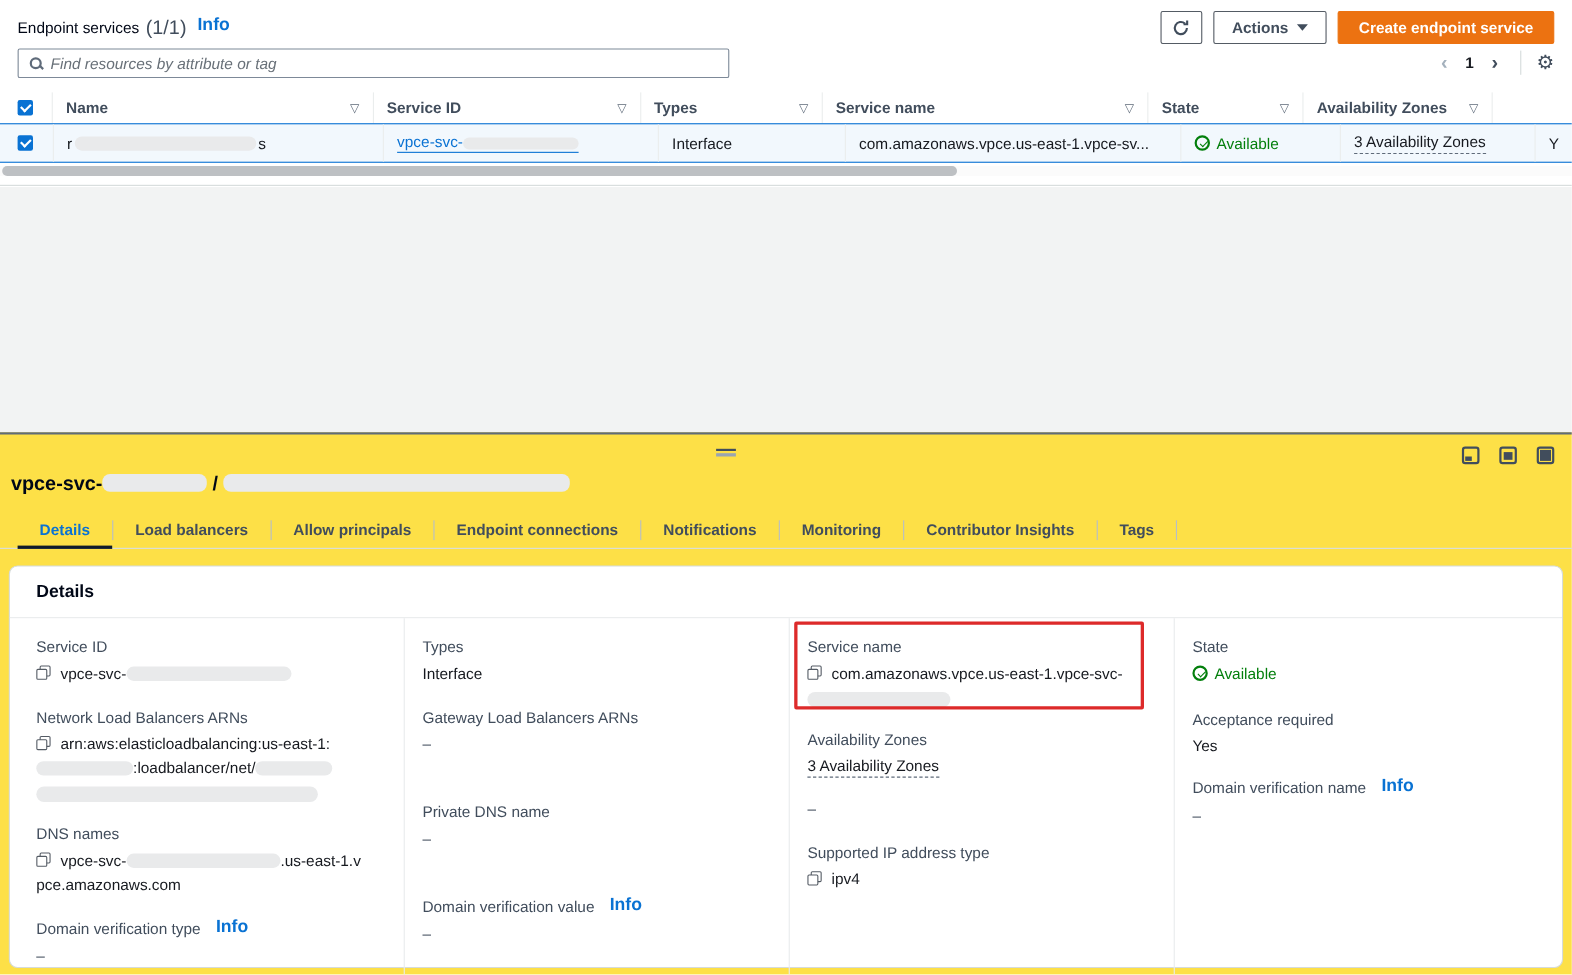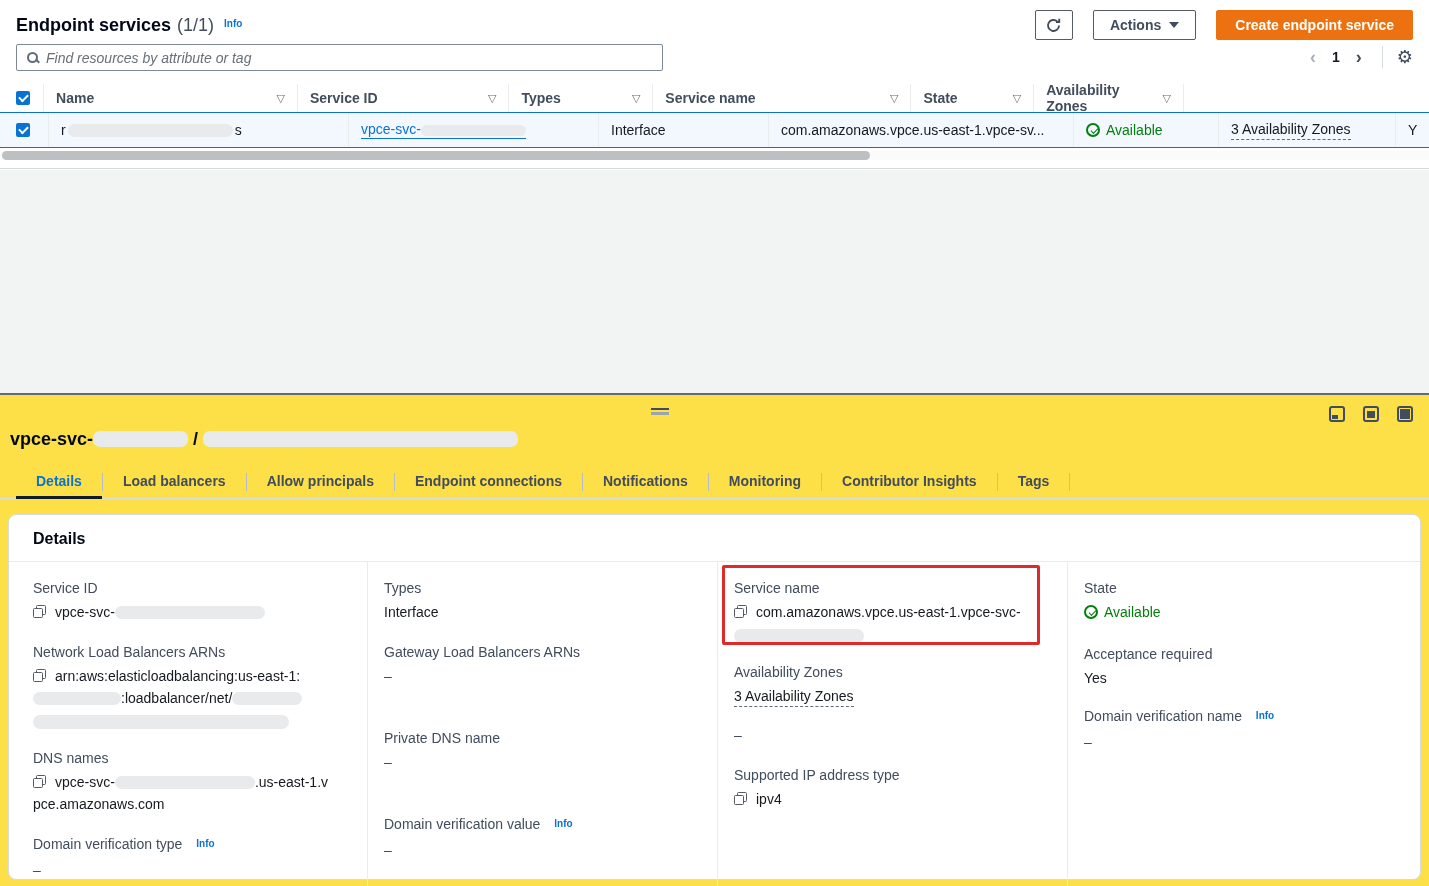--- a/index.html
+++ b/index.html
@@ -2,24 +2,24 @@
 <html><head>
 <meta charset="utf-8">
 <style>
   * { margin:0; padding:0; box-sizing:border-box; }
   body { font-family: "Liberation Sans", sans-serif; background:#fff; }
   #page { position:relative; width:1429px; height:886px; overflow:hidden; background:#fff; color:#16191f; font-size:14px; }
 
   
   .top-card { position:absolute; top:0; left:0; width:1429px; height:169px; background:#fff; border-bottom:1px solid #d5dbdb; }
   .list-header { position:absolute; top:10px; left:16px; right:16px; display:flex; align-items:center; }
-  .page-title { font-size:18px; font-weight:bold; color:#000716; }
+  .page-title { font-size:14px; font-weight:normal; color:#000716; }
   .page-count { font-size:18px; font-weight:normal; color:#414d5c; margin-left:6px; }
-  .info-link { font-size:10px; font-weight:bold; color:#0972d3; margin-left:10px; position:relative; top:-2px; cursor:pointer; }
-  .header-buttons { margin-left:auto; display:flex; gap:20px; align-items:flex-end;padding-left:48px; }
+  .info-link { font-size:16px; font-weight:bold; color:#0972d3; margin-left:10px; position:relative; top:-2px; cursor:pointer; }
+  .header-buttons { margin-left:auto; display:flex; gap:10px; align-items:flex-end;padding-left:48px; }
   .btn { height:30px; border:1px solid #545b64; border-radius:2px; background:#fff; display:flex; align-items:center; justify-content:center; font-size:14px; font-weight:bold; color:#414d5c; cursor:pointer; }
   .btn-refresh { width:38px; }
   .btn-actions { padding:0 16px; gap:8px; }
   .caret-down { width:0; height:0; border-left:5px solid transparent; border-right:5px solid transparent; border-top:6px solid #414d5c; }
   .btn-primary { background:#ec7211; border:1px solid #ec7211; color:#fff; padding:0 18px; }
 
   .search-box { position:absolute; top:44px; left:16px; width:647px; height:27px; border:1px solid #7d8998; border-radius:2px; background:#fff; display:flex; align-items:center; padding:0 10px; }
   .search-icon { position:relative; width:11px; height:11px; margin-right:8px; flex:none; }
   .search-icon::before { content:''; position:absolute; left:0; top:0; width:7px; height:7px; border:2px solid #5f6b7a; border-radius:50%; }
   .search-icon::after { content:''; position:absolute; left:8px; top:8px; width:2px; height:5px; background:#5f6b7a; transform:rotate(-45deg); transform-origin:top left; }
@@ -29,21 +29,21 @@
   .pagination { position:absolute; top:46px; right:16px; display:flex; align-items:center; gap:6px; }
   .page-chevron { font-size:18px; line-height:22px; padding:0 6px; cursor:pointer; font-weight:bold; }
   .chev-prev { color:#a4b1bd; }
   .chev-next { color:#414d5c; }
   .page-num { font-weight:bold; color:#16191f; padding:0 4px; }
   .pag-divider { width:1px; height:22px; background:#d5dbdb; margin:0 8px; }
   .gear-icon { font-size:18px; color:#414d5c; cursor:pointer; line-height:22px; }
   .gear-icon::before { content:'⚙'; }
 
   
-  .thead { position:absolute; top:84px; left:0; width:1184px; height:28px; display:flex; align-items:center; }
+  .thead { position:absolute; top:84px; left:0; width:1357px; height:28px; display:flex; align-items:center; }
   .cell { display:flex; align-items:center; height:100%; }
   .c-cb { width:48px; padding-left:16px; }
   .c-name { width:300px; border-left:1px solid #eaeded; }
   .c-sid { width:250px; border-left:1px solid #eaeded; }
   .c-types { width:170px; border-left:1px solid #eaeded; }
   .c-sname { width:305px; border-left:1px solid #eaeded; }
   .c-state { width:145px; border-left:1px solid #eaeded; }
   .c-az { width:177px; border-left:1px solid #eaeded; }
   .c-last { flex:1; border-left:1px solid #eaeded; overflow:hidden; }
   .th-label { font-weight:bold; color:#414d5c; padding-left:12px; }

